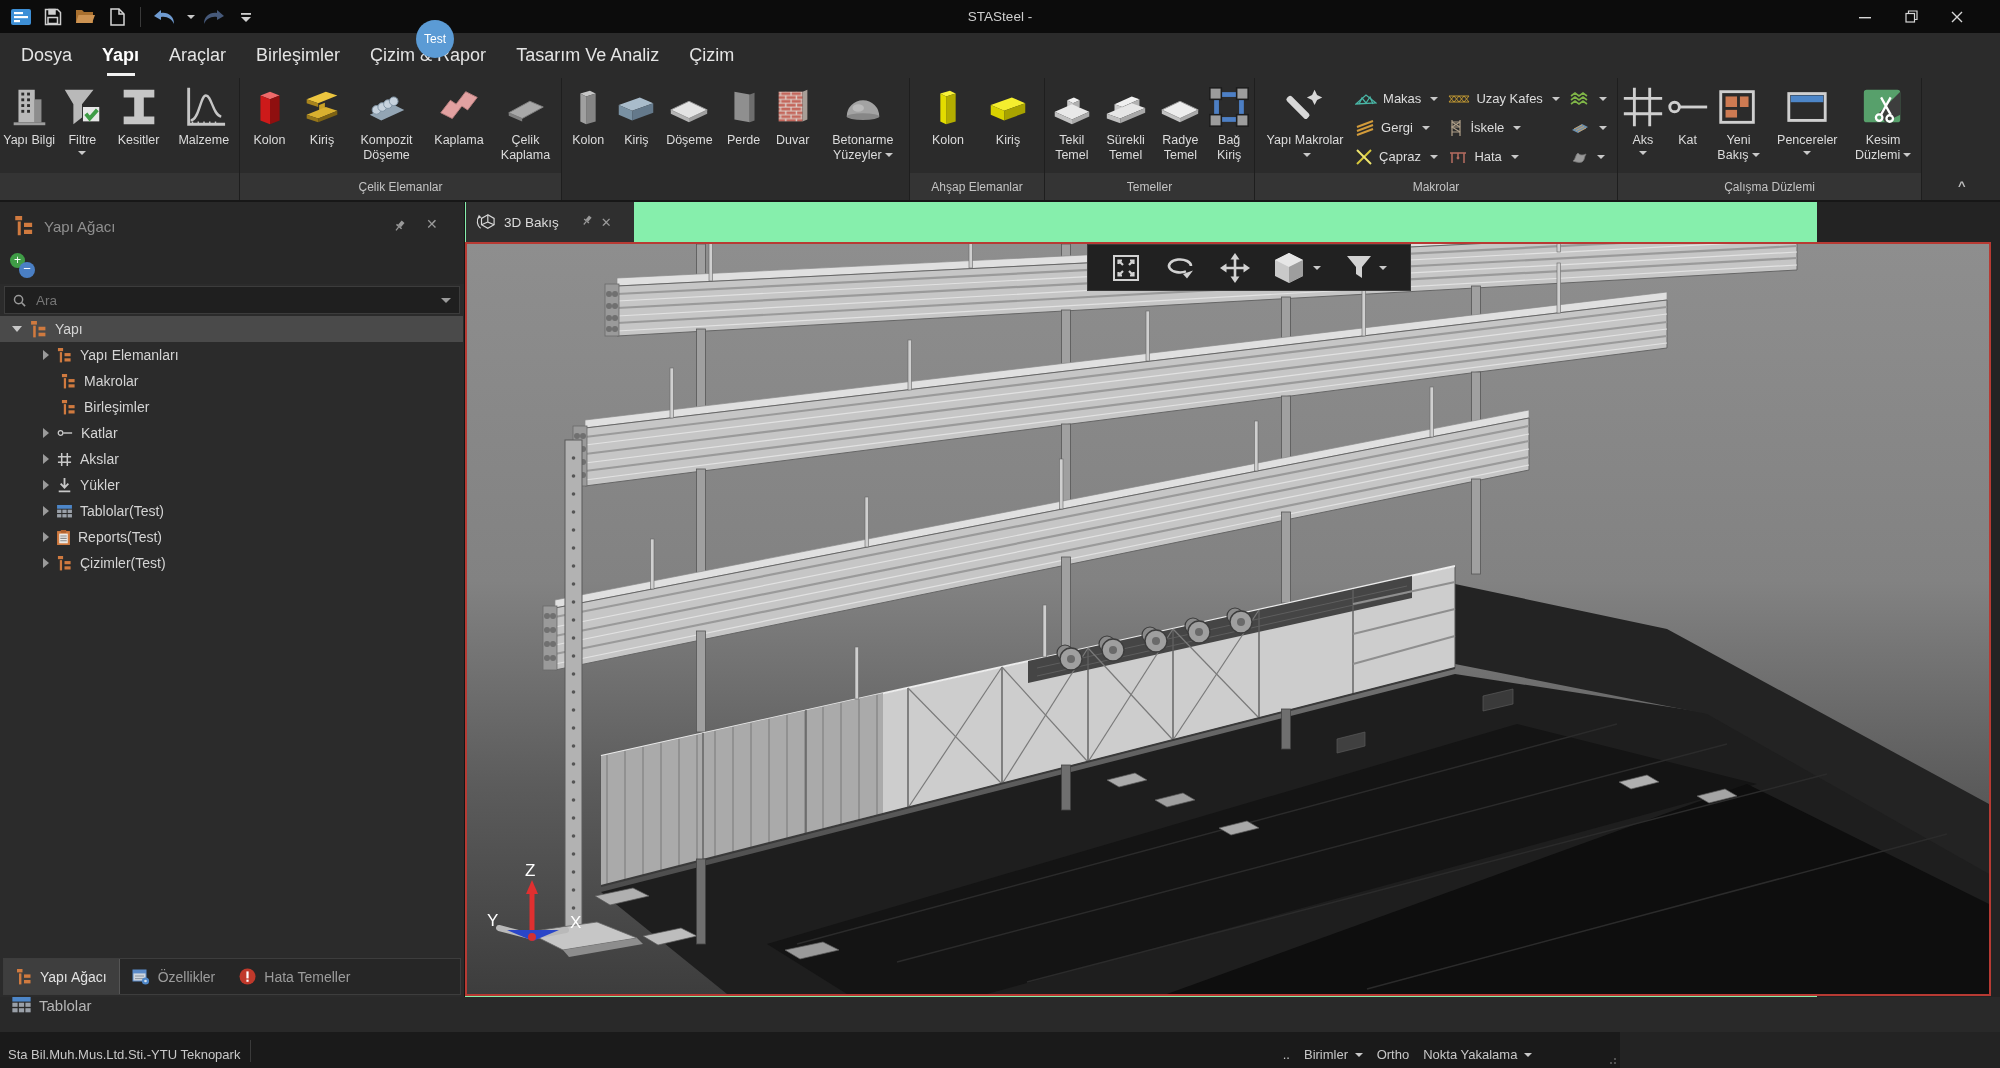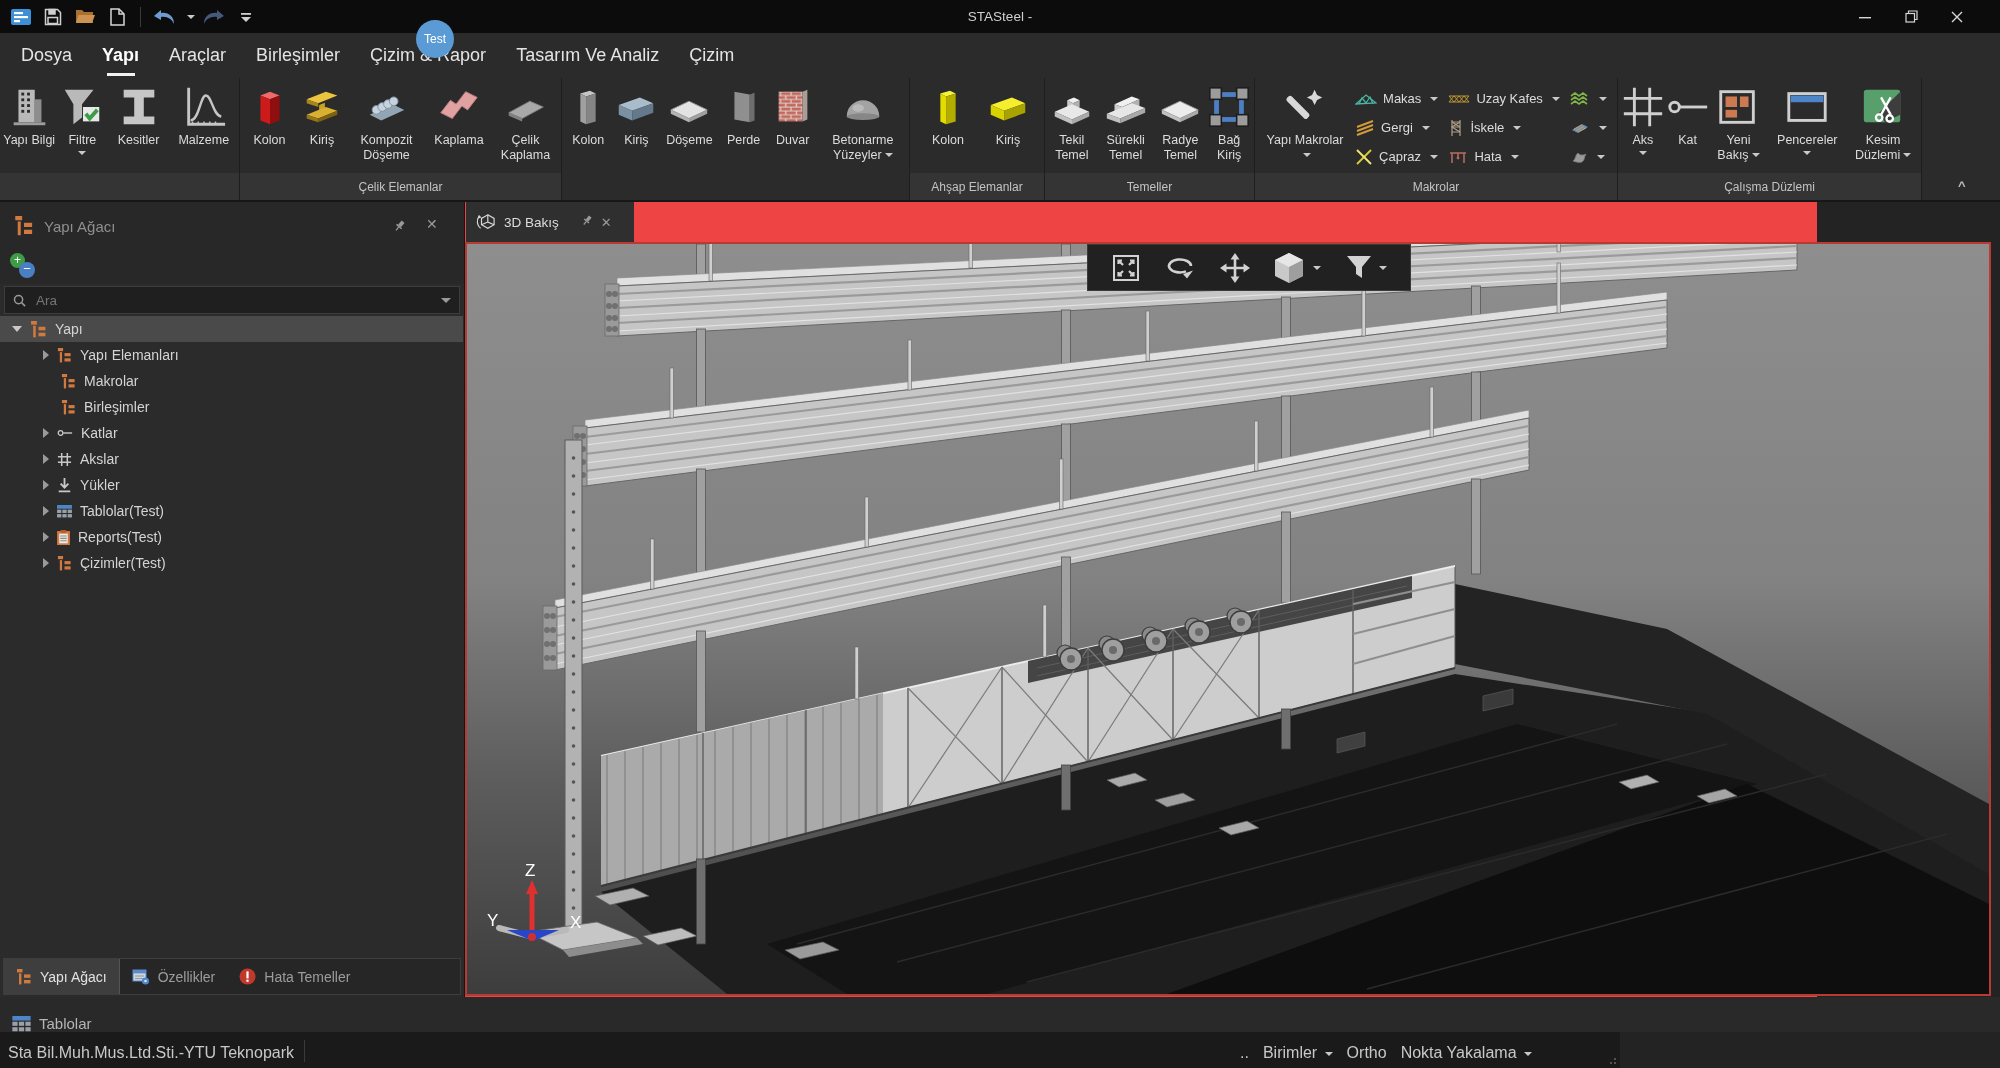--- a/index.html
+++ b/index.html
@@ -51,31 +51,31 @@
   .tree{position:absolute;left:0;right:1px;top:114px;bottom:40px;overflow:hidden;}
   .trow{display:flex;align-items:center;height:26px;gap:8px;font-size:14px;color:#d4d4d4;}
   .trow.sel{background:#4a4a4a;}
   .tind0{padding-left:12px;} .tind1{padding-left:43px;}
   .exp{width:0;height:0;border-left:5px solid transparent;border-right:5px solid transparent;border-top:6px solid #c8c8c8;}
   .clp{width:0;height:0;border-top:5px solid transparent;border-bottom:5px solid transparent;border-left:6px solid #9a9a9a;}
   .p-tabs{position:absolute;left:3px;right:3px;bottom:2px;height:37px;border:1px solid #3d3d3d;display:flex;align-items:center;background:#262626;box-sizing:border-box;}
   .ptab{display:flex;align-items:center;gap:8px;height:35px;padding:0 12px;font-size:14px;color:#9c9c9c;}
   .ptab.act{background:#3e3e3e;border-right:1px solid #555;color:#e2e2e2;}
   
-  .docarea{position:absolute;left:465px;top:202px;width:1352px;height:795px;background:#ef4444;}
+  .docarea{position:absolute;left:465px;top:202px;width:1352px;height:795px;background:#86efac;}
   .dtab{position:absolute;left:1px;top:0;height:40px;width:168px;background:#2f2f2f;display:flex;align-items:center;gap:8px;
         padding:0 10px;box-sizing:border-box;font-size:13.5px;color:#dcdcdc;}
   .viewport{position:absolute;left:0;top:40px;width:1526px;height:754px;border:2px solid #b73a33;box-sizing:border-box;background:#808080;}
   .vtoolbar{position:absolute;left:620px;top:0px;width:324px;height:47px;background:#212121;border:1px solid #3a3a3a;
             display:flex;align-items:center;justify-content:space-evenly;box-sizing:border-box;z-index:4;}
   .vtb{display:flex;align-items:center;gap:3px;}
   
-  .tablebar{position:absolute;left:0;top:997px;width:2000px;height:35px;background:#292929;display:flex;align-items:flex-end;gap:8px;padding-left:12px;box-sizing:border-box;}
+  .tablebar{position:absolute;left:0;top:997px;width:2000px;height:35px;background:#292929;display:flex;align-items:flex-start;gap:8px;padding-left:12px;box-sizing:border-box;}
   .tablebar span{font-size:15px;color:#b5b5b5;}
-  .statusbar{position:absolute;left:0;top:1032px;width:1620px;height:36px;background:#1a1a1a;display:flex;align-items:flex-end;box-sizing:border-box;padding:0 8px 6px 8px;font-size:16px;color:#c8c8c8;}
+  .statusbar{position:absolute;left:0;top:1032px;width:1620px;height:36px;background:#1a1a1a;display:flex;align-items:flex-end;box-sizing:border-box;padding:0 8px 6px 8px;font-size:13px;color:#c8c8c8;}
   .st-sep{width:1px;height:22px;background:#3a3a3a;margin:0 10px;align-self:flex-end;}
   .st-right{margin-left:auto;display:flex;align-items:center;gap:14px;padding-right:80px;}
   .grip{position:absolute;right:3px;bottom:3px;width:10px;height:10px;opacity:.5;}
 </style>
 </head>
 <body>
 
 <div id="app">
 
   <div class="titlebar">

